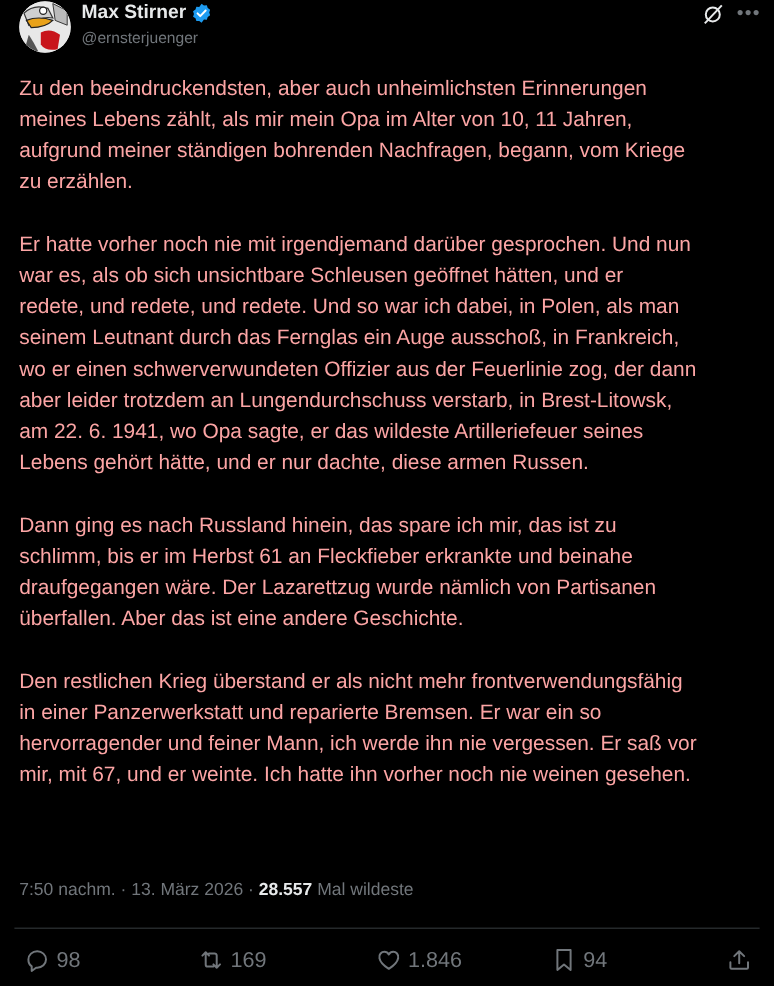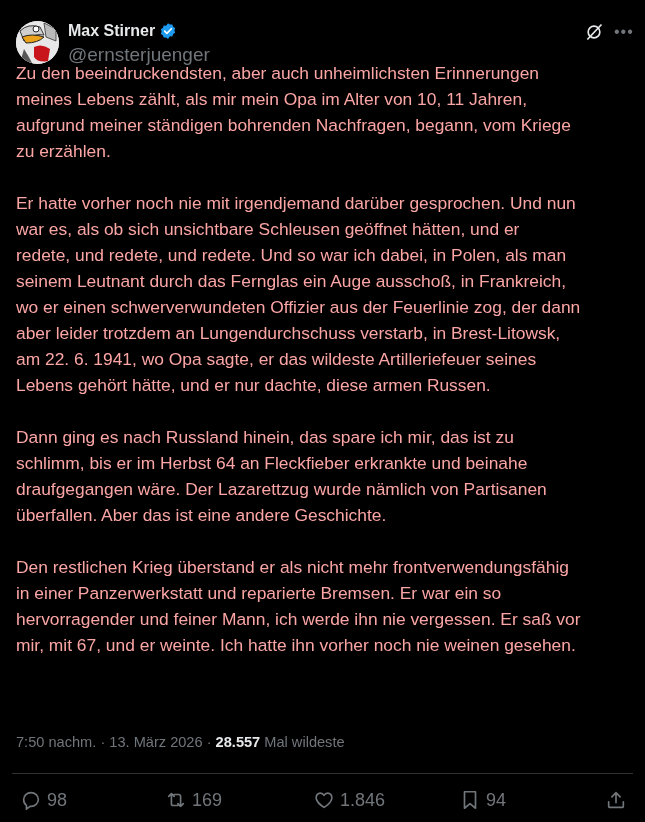--- a/index.html
+++ b/index.html
@@ -1,22 +1,22 @@
 <!DOCTYPE html>
 <html><head>
 <meta charset="utf-8">
 <style>
   html, body { margin: 0; padding: 0; background: #000; }
   body { width: 645px; height: 822px; overflow: hidden; color: #e7e9ea; font-family: "Liberation Sans", "DejaVu Sans", sans-serif; position: relative; }
-  .header { position: absolute; left: 0; top: 0; width: 645px; height: 50px; margin-top: 20px; }
+  .header { position: absolute; left: 0; top: 0; width: 645px; height: 50px; }
   .avatar { position: absolute; left: 16px; top: 1px; width: 43px; height: 43px; border-radius: 50%; overflow: hidden; background: #eee; }
   .name-row { position: absolute; left: 68px; top: 2px; display: flex; align-items: center; }
   .name { font-weight: bold; font-size: 16px; color: #e7e9ea; }
   .verified { margin-left: 4px; width: 18px; height: 18px; }
-  .handle { position: absolute; left: 68px; top: 24px; font-size: 19px; color: #71767b; }
+  .handle { position: absolute; left: 68px; top: 24px; font-size: 13px; color: #71767b; }
   .grok { position: absolute; left: 584px; top: 2px; width: 20px; height: 20px; }
   .more { position: absolute; left: 614px; top: 3px; font-size: 16px; color: #71767b; letter-spacing: 1px; }
   .body { position: absolute; left: 16px; top: 60px; width: 620px; font-size: 17.4px; line-height: 26px; color: #fca5a5; }
   .para { margin: 0 0 26px 0; white-space: pre-line; }
   .meta { position: absolute; left: 16px; top: 734px; font-size: 14.6px; color: #71767b; }
   .meta b { color: #e7e9ea; font-weight: bold; }
   .divider { position: absolute; left: 12px; top: 773px; width: 621px; height: 1px; background: #2f3336; }
   .actions { position: absolute; left: 0; top: 786px; width: 645px; height: 30px; }
   .act { position: absolute; display: flex; align-items: flex-end; color: #71767b; font-size: 18px; }
   .act svg { width: 22px; height: 22px; fill: none; stroke: #71767b; stroke-width: 1.8; margin-right: 5px; }
@@ -58,21 +58,21 @@
 zu erzählen.</p>
   <p class="para">Er hatte vorher noch nie mit irgendjemand darüber gesprochen. Und nun
 war es, als ob sich unsichtbare Schleusen geöffnet hätten, und er
 redete, und redete, und redete. Und so war ich dabei, in Polen, als man
 seinem Leutnant durch das Fernglas ein Auge ausschoß, in Frankreich,
 wo er einen schwerverwundeten Offizier aus der Feuerlinie zog, der dann
 aber leider trotzdem an Lungendurchschuss verstarb, in Brest-Litowsk,
 am 22. 6. 1941, wo Opa sagte, er das wildeste Artilleriefeuer seines
 Lebens gehört hätte, und er nur dachte, diese armen Russen.</p>
   <p class="para">Dann ging es nach Russland hinein, das spare ich mir, das ist zu
-schlimm, bis er im Herbst 64 an Fleckfieber erkrankte und beinahe
+schlimm, bis er im Herbst 61 an Fleckfieber erkrankte und beinahe
 draufgegangen wäre. Der Lazarettzug wurde nämlich von Partisanen
 überfallen. Aber das ist eine andere Geschichte.</p>
   <p class="para">Den restlichen Krieg überstand er als nicht mehr frontverwendungsfähig
 in einer Panzerwerkstatt und reparierte Bremsen. Er war ein so
 hervorragender und feiner Mann, ich werde ihn nie vergessen. Er saß vor
 mir, mit 67, und er weinte. Ich hatte ihn vorher noch nie weinen gesehen.</p>
 </div>
 
 <div class="meta">
   <span>7:50 nachm.</span><span> · </span><span>13. März 2026</span><span> · </span><b>28.557</b><span> Mal wildeste</span>

